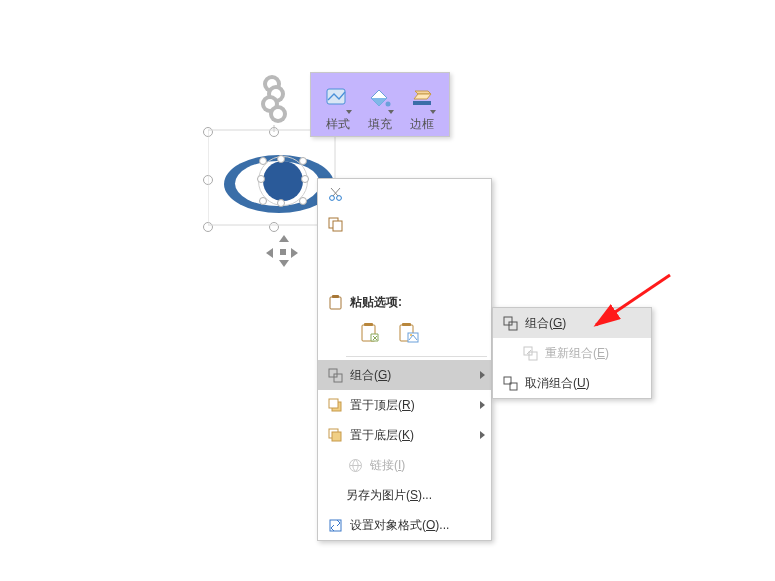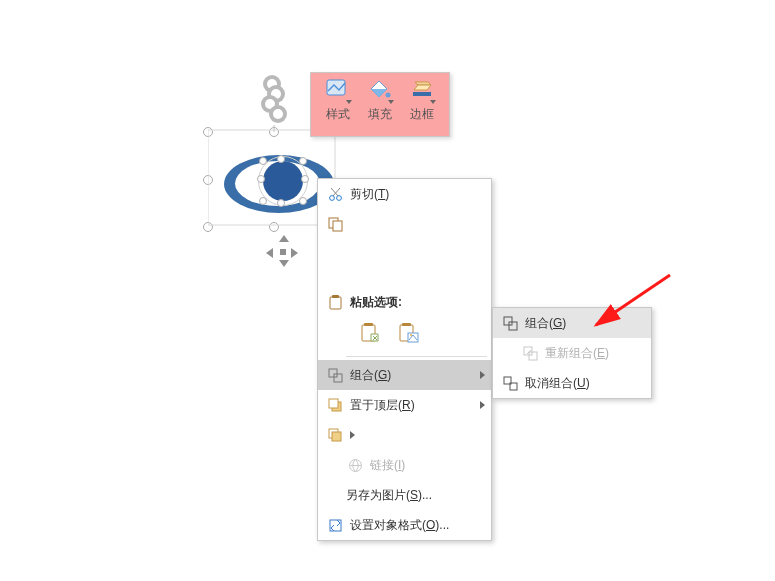--- a/index.html
+++ b/index.html
@@ -98,25 +98,26 @@
   .arr.dn { left:11px; bottom:-2px; border-left:5px solid transparent; border-right:5px solid transparent; border-top:7px solid #8f8f8f;}
   .arr.lf { top:11px; left:-2px; border-top:5px solid transparent; border-bottom:5px solid transparent; border-right:7px solid #8f8f8f;}
   .arr.rt { top:11px; right:-2px; border-top:5px solid transparent; border-bottom:5px solid transparent; border-left:7px solid #8f8f8f;}
   .arr-c { position:absolute; left:12px; top:12px; width:6px; height:6px; background:#8f8f8f;}
 
   
   .mini-toolbar {
     position:absolute;
     left: 310px; top: 72px;
     width: 140px; height: 65px;
-    background: #fca5a5;
+    background: #c4b5fd;
     border: 1px solid #c8c8c8;
     box-shadow: 2px 2px 4px rgba(0,0,0,0.15);
     display:flex;
-    padding: 5px 6px 16px 6px;
+    align-items:flex-end;
+    padding: 5px 6px 3px 6px;
   }
   .mini-btn {
     flex:1;
     display:flex;
     flex-direction:column;
     align-items:center;
     gap:3px;
     cursor:pointer;
   }
   .mini-icon {
@@ -278,21 +279,20 @@
 <div class="menu main">
   <div class="menu-row">
     <span class="icon-slot">
       <svg width="15" height="15">
           <circle cx="4" cy="11" r="2.4" fill="none" stroke="#2b7dcf"></circle>
           <circle cx="11" cy="11" r="2.4" fill="none" stroke="#2b7dcf"></circle>
           <line x1="5" y1="9" x2="12" y2="1" stroke="#888"></line>
           <line x1="10" y1="9" x2="3" y2="1" stroke="#888"></line>
         </svg>
     </span>
-    <span class="txt">剪切(<u>T</u>)</span>
   </div>
   <div class="menu-row">
     <span class="icon-slot">
       <svg width="15" height="15">
           <rect x="1" y="1" width="9" height="10" fill="#fff" stroke="#a77736"></rect>
           <rect x="5" y="4" width="9" height="10" fill="#fff" stroke="#a77736"></rect>
         </svg>
     </span>
   </div>
   <div class="menu-row header">
@@ -344,20 +344,21 @@
     <span class="txt">置于顶层(<u>R</u>)</span>
     <span class="arrow"></span>
   </div>
   <div class="menu-row">
     <span class="icon-slot">
       <svg width="15" height="15">
           <rect x="1" y="1" width="9" height="9" fill="#fff" stroke="#c79a4a"></rect>
           <rect x="4" y="4" width="9" height="9" fill="#f0cf86" stroke="#c79a4a"></rect>
         </svg>
     </span>
+    <span class="txt">置于底层(<u>K</u>)</span>
     <span class="arrow"></span>
   </div>
   <div class="menu-row disabled">
     <span class="icon-slot">
       <svg width="15" height="15">
           <circle cx="7.5" cy="7.5" r="6" fill="none" stroke="#c8c8c8"></circle>
           <path d="M2 7.5 L13 7.5 M7.5 1.5 C4 5 4 10 7.5 13.5 M7.5 1.5 C11 5 11 10 7.5 13.5" fill="none" stroke="#c8c8c8"></path>
         </svg>
     </span>
     <span class="txt">链接(<u>I</u>)</span>

